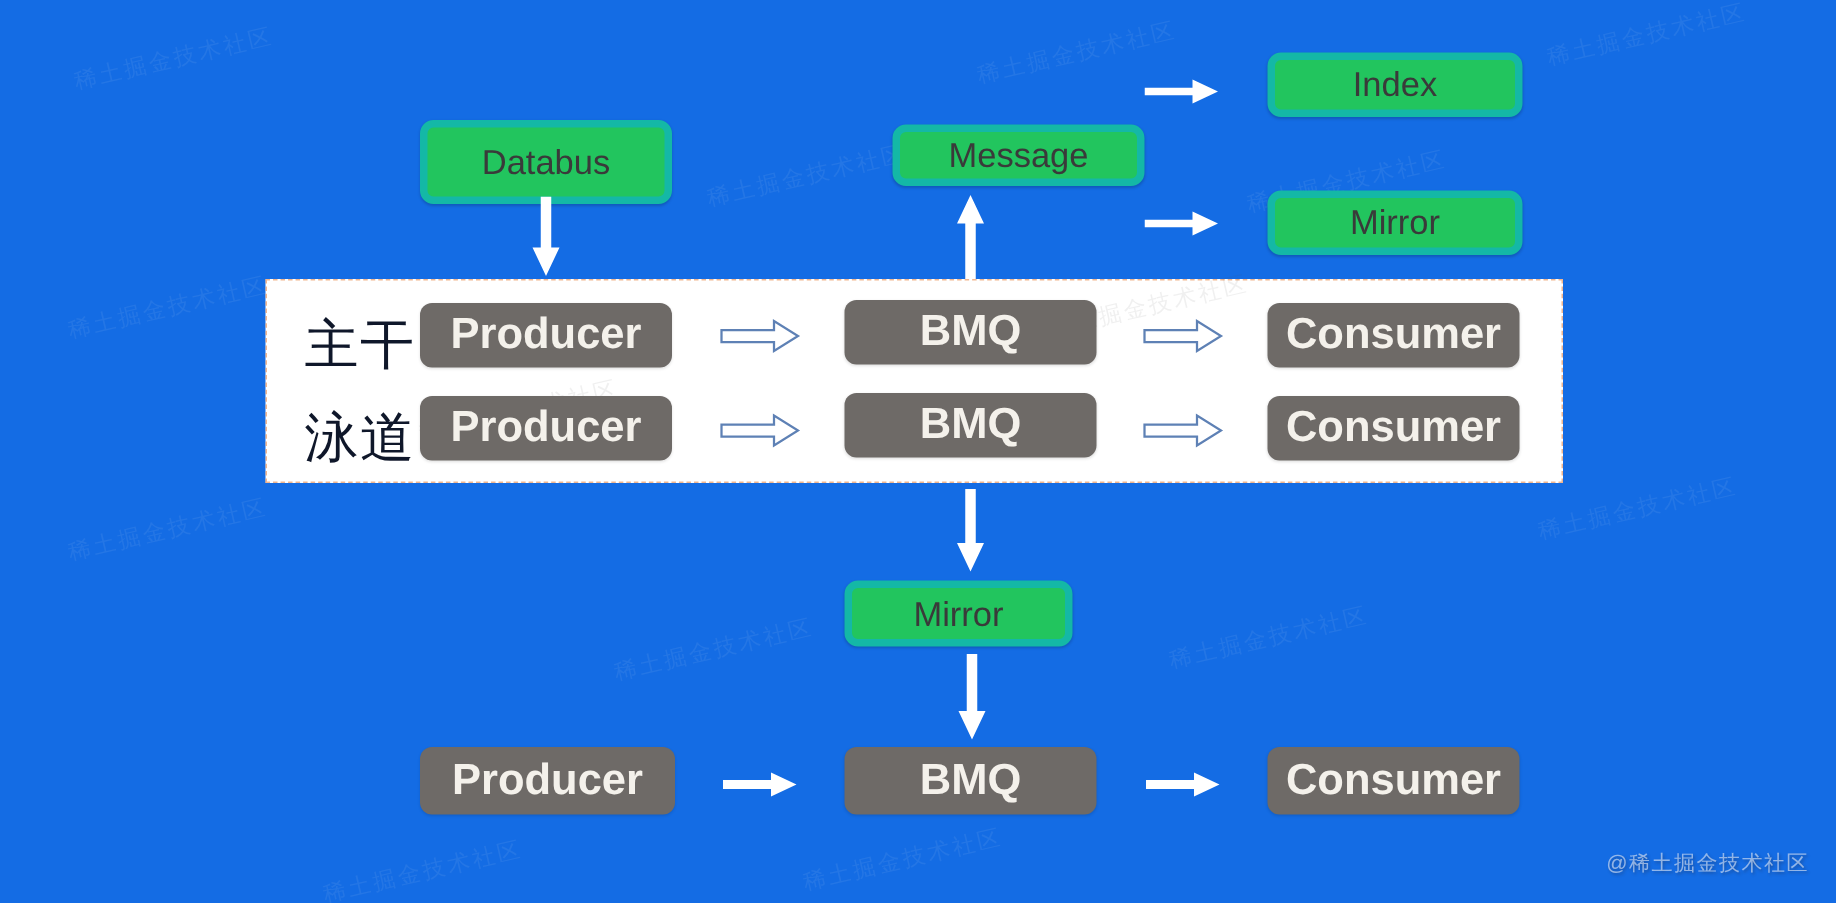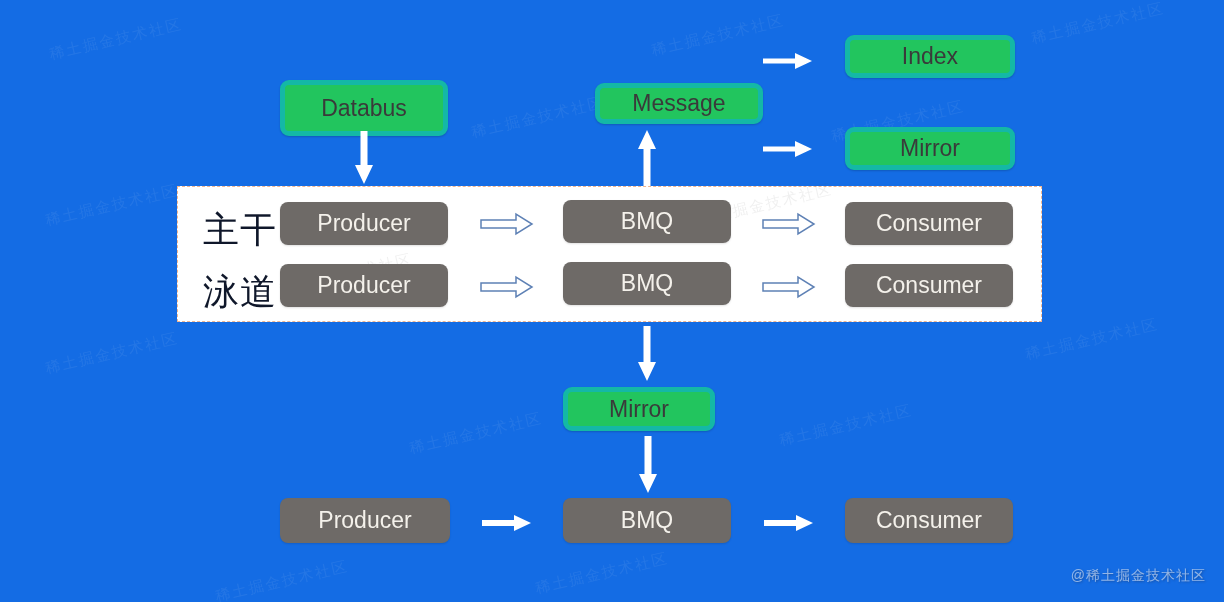--- a/index.html
+++ b/index.html
@@ -23,23 +23,24 @@
     display:flex;align-items:center;justify-content:center;
     font-size:23px;color:#3A3A3A;
     box-sizing:border-box;
   }
   
   .gbox{
     position:absolute;
     background:#6E6A67;
     border-radius:8px;
     display:flex;align-items:center;justify-content:center;
-    font-size:23px;color:#F4F1EB;
+    font-size:29px;color:#F4F1EB;
     box-sizing:border-box;
     box-shadow:0 1px 2px rgba(0,0,0,0.12);
+    font-weight:bold;
   }
   
   .band{
     position:absolute;
     left:177px;top:186px;width:865px;height:136px;
     background:#FFFFFF;
     border:1px dashed rgba(233,143,84,0.65);
     box-sizing:border-box;
   }
   .lane-label{

